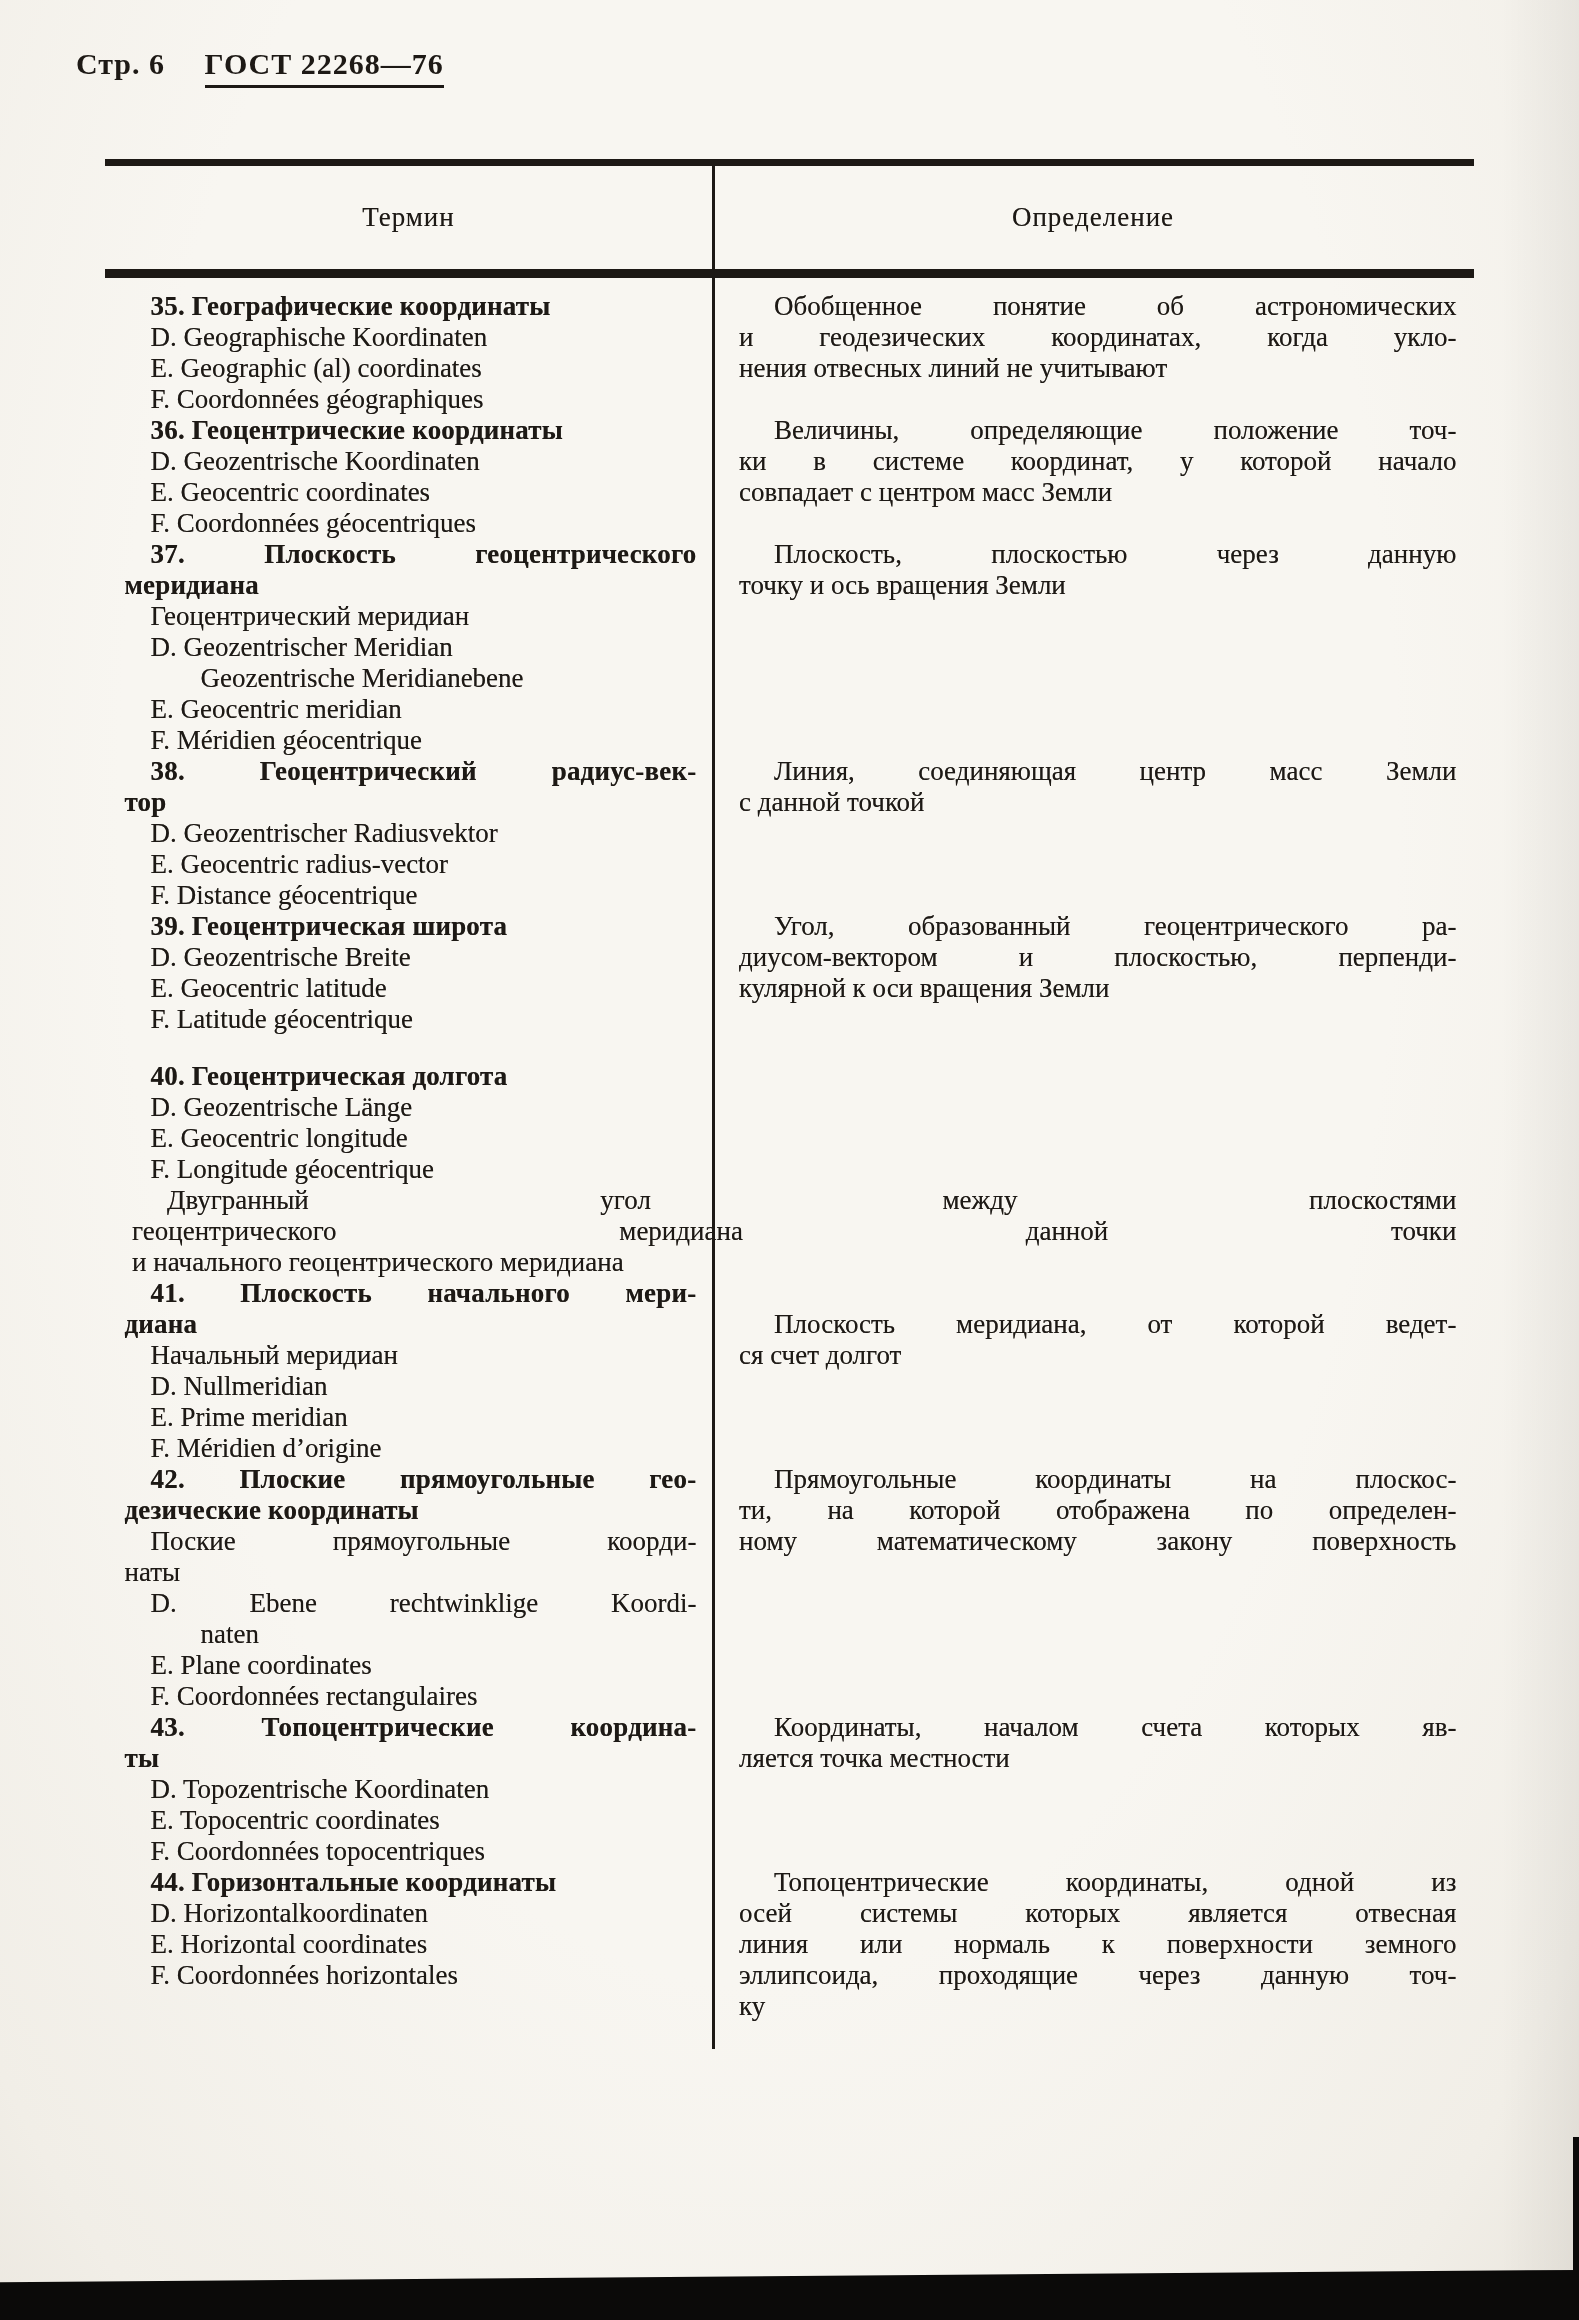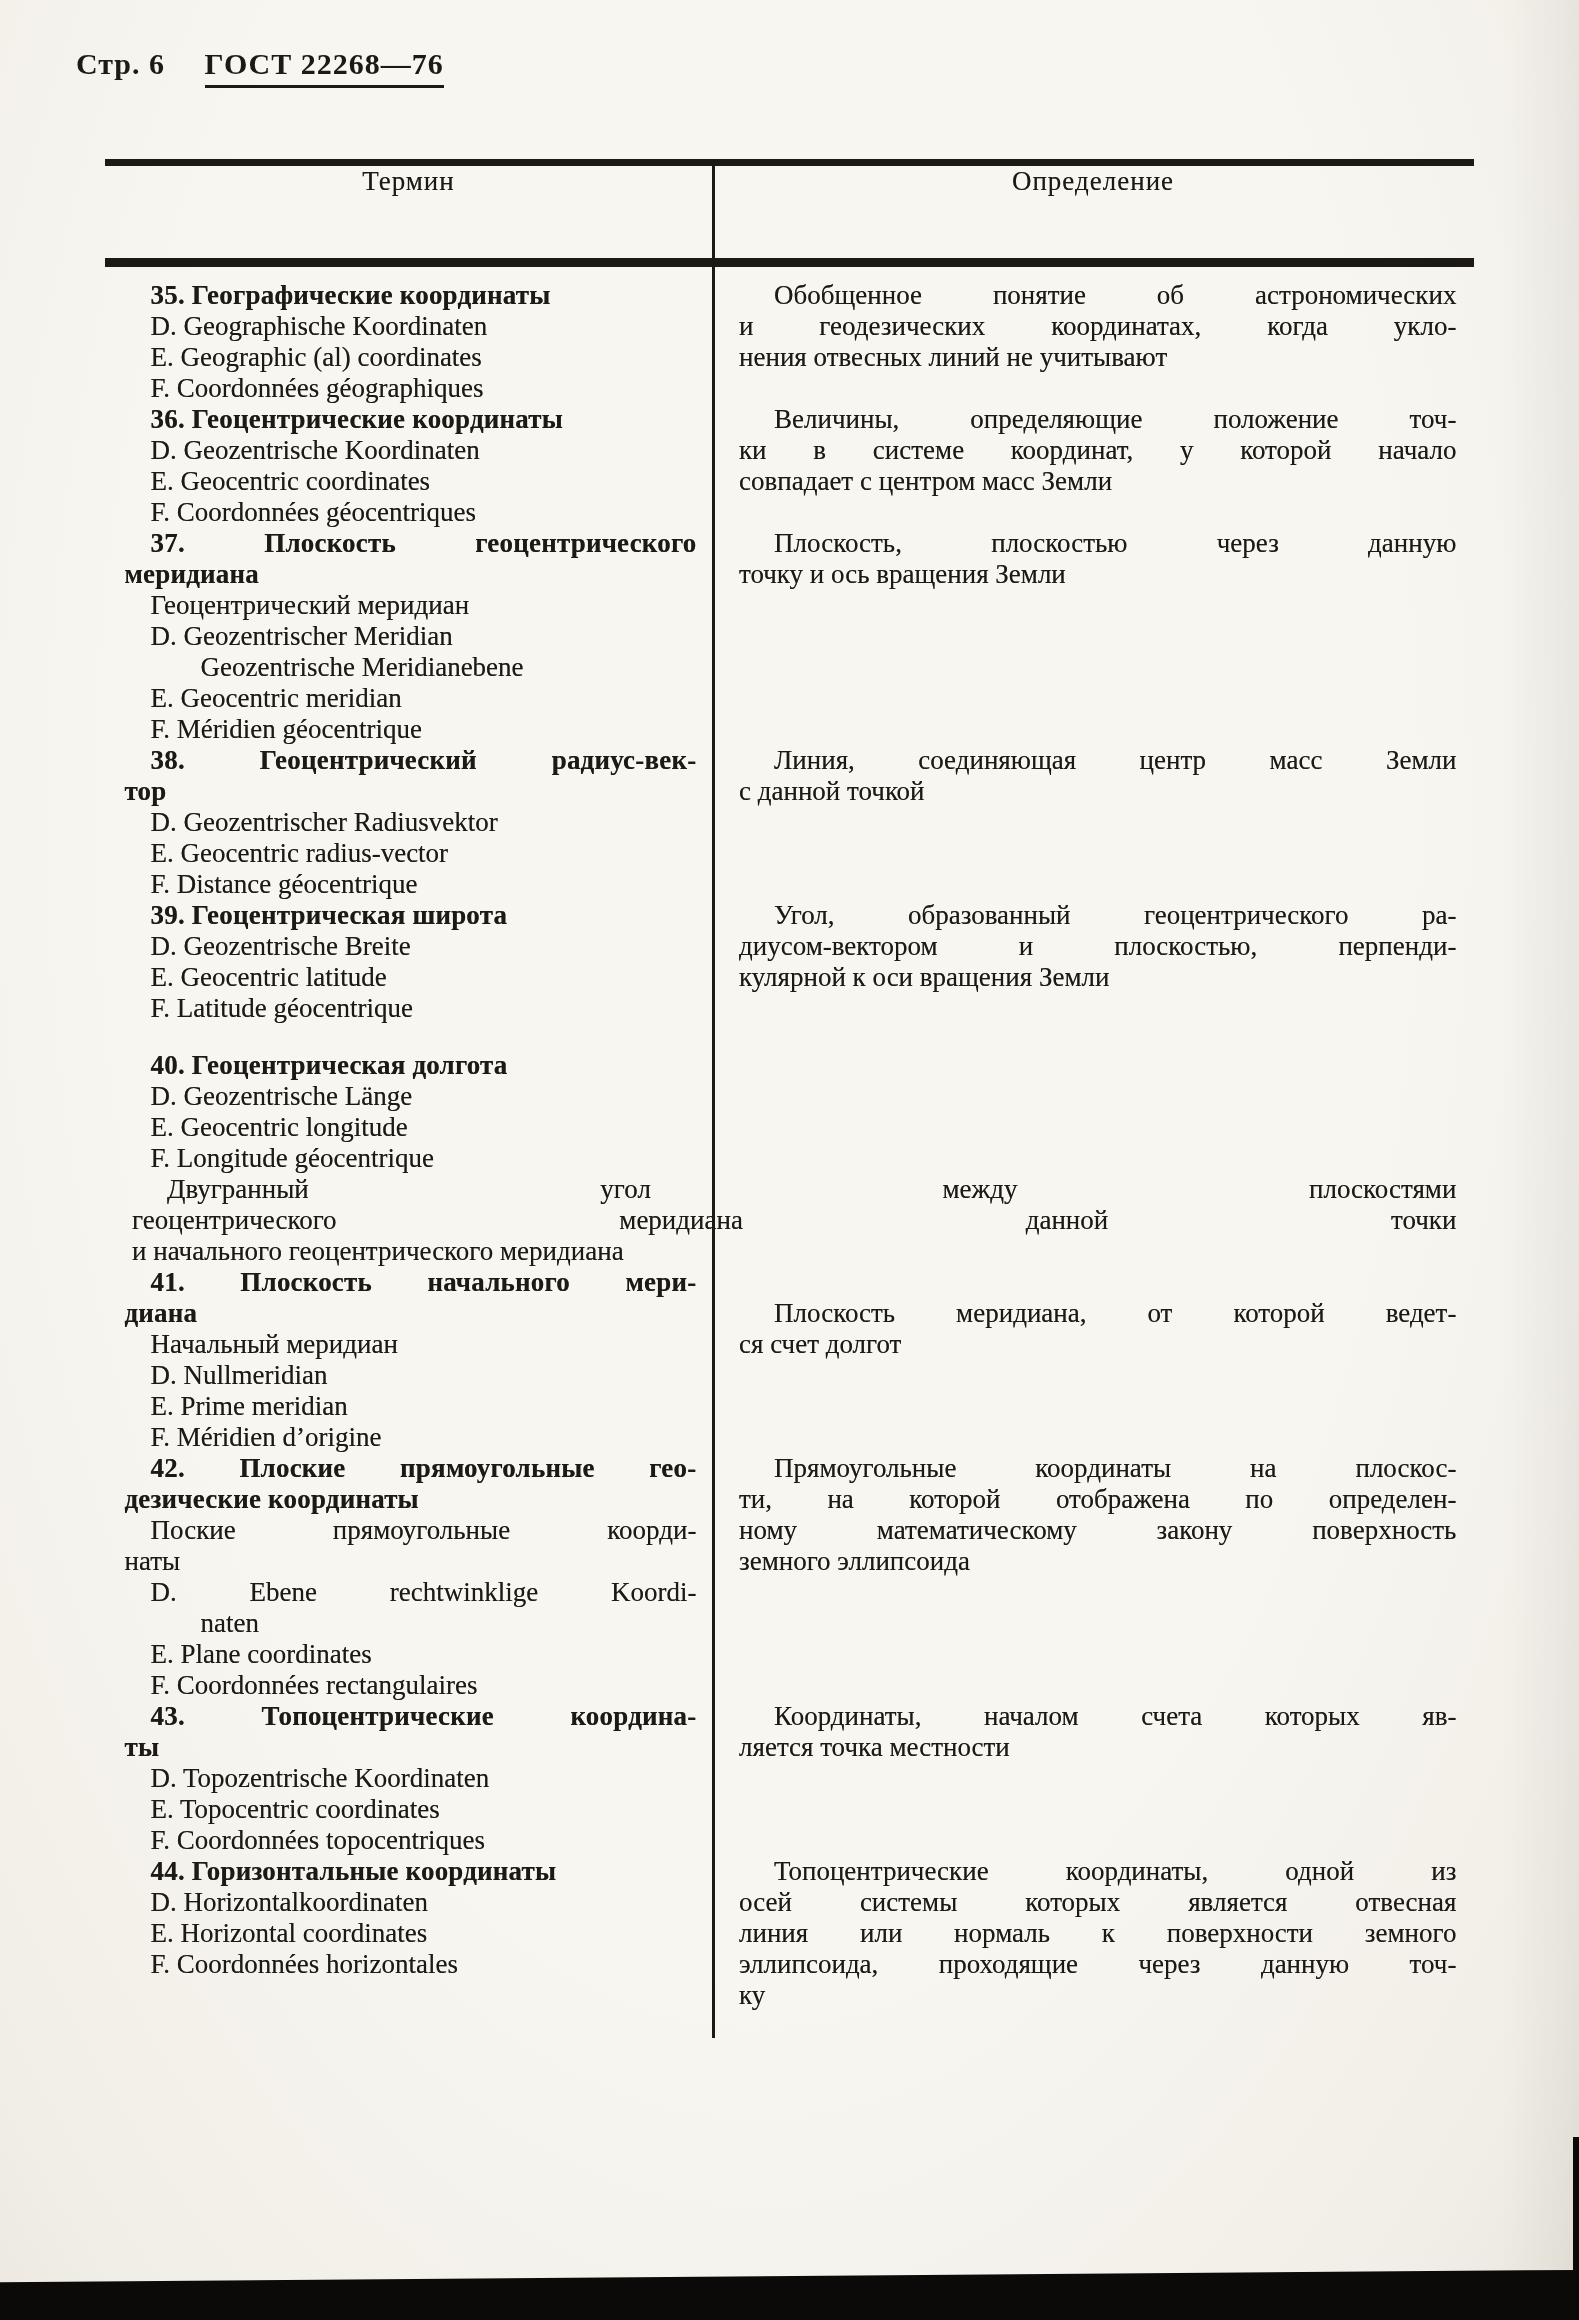--- a/index.html
+++ b/index.html
@@ -20,21 +20,21 @@
     font-size:30px; font-weight:bold; letter-spacing:1px; white-space:nowrap;
   }
   .page-header .doc-ref { margin-left:31px; padding-bottom:5px; border-bottom:3.9px solid #1d1915; }
 
   .table { position:absolute; left:105px; top:159px; width:1369px; }
   .rule { background:#1d1915; }
   .rule.top { height:6.8px; }
   .rule.mid { height:8.8px; }
 
   .thead {
-    position:relative; display:flex; height:92px;
+    position:relative; display:flex; align-items:center; height:103px;
     font-size:27px; letter-spacing:1px;
     text-shadow: 0 0 0.5px rgba(20,15,10,0.55);
   }
   .th { text-align:center; }
   .th.term-h { width:607px; }
   .th.def-h  { flex:1; }
 
   .vline { position:absolute; top:0; bottom:0; left:607px; width:2.9px; background:#1d1915; }
 
   .tbody {
@@ -185,21 +185,20 @@
             <div class="l ind0">наты</div>
             <div class="l ind1 j">D. Ebene rechtwinklige Koordi-</div>
             <div class="l ind2">naten</div>
             <div class="l ind1">E. Plane coordinates</div>
             <div class="l ind1">F. Coordonnées rectangulaires</div>
           </div>
           <div class="def-cell">
             <div class="l first j">Прямоугольные координаты на плоскос-</div>
             <div class="l j">ти, на которой отображена по определен-</div>
             <div class="l j">ному математическому закону поверхность</div>
-            <div class="l">земного эллипсоида</div>
           </div>
         </div>
         <div class="row">
           <div class="term-cell">
             <div class="l ind1 b j">43. Топоцентрические координа-</div>
             <div class="l ind0 b">ты</div>
             <div class="l ind1">D. Topozentrische Koordinaten</div>
             <div class="l ind1">E. Topocentric coordinates</div>
             <div class="l ind1">F. Coordonnées topocentriques</div>
           </div>

